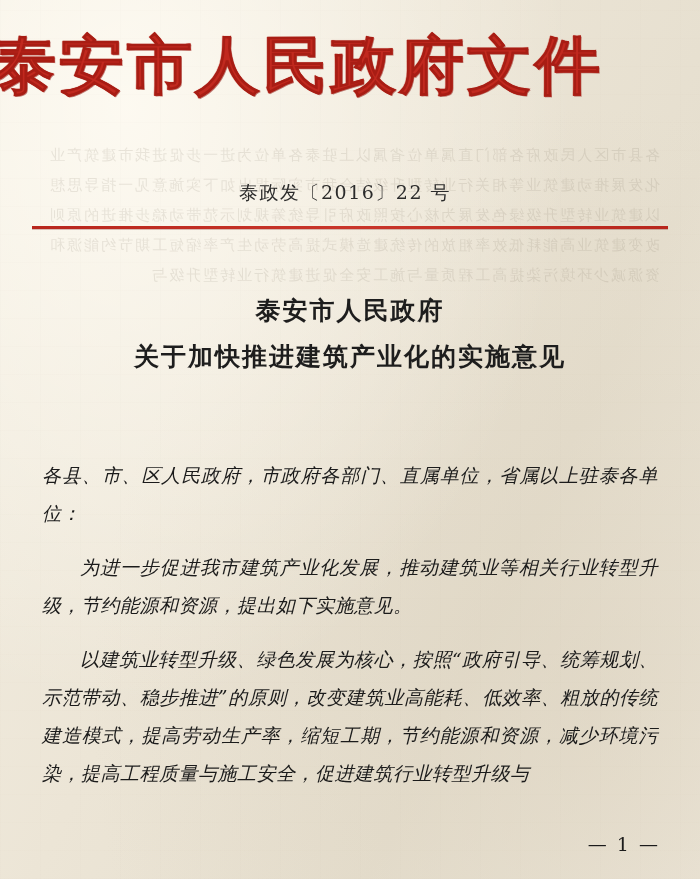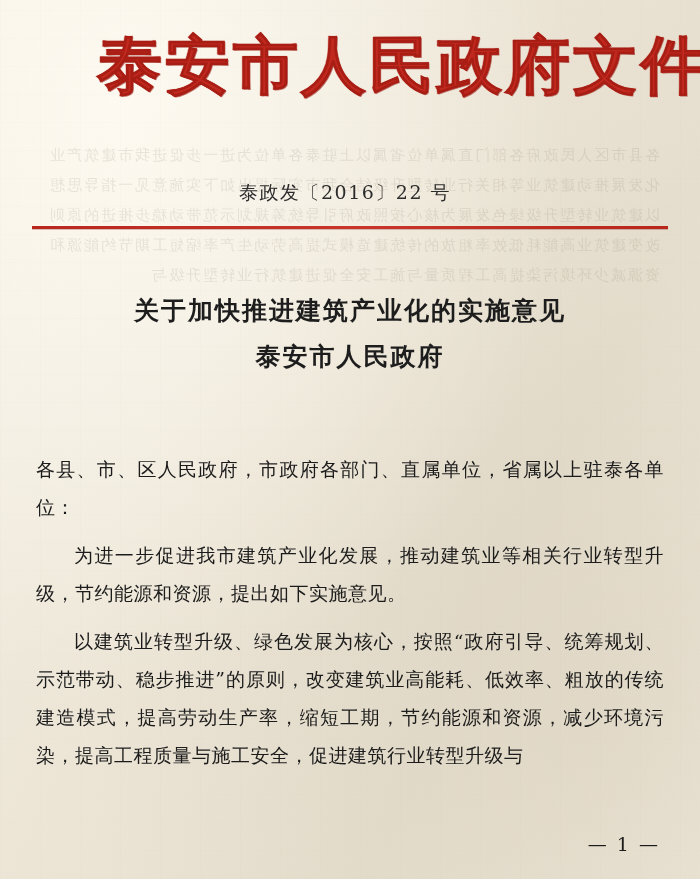--- a/index.html
+++ b/index.html
@@ -46,21 +46,21 @@
     font-family: "DejaVu Sans", "Liberation Sans", sans-serif;
     filter: blur(0.6px);
   }
 
   
   .masthead {
     position: absolute;
     top: 30px;
     left: 0;
     right: 0;
-    text-align: right;
+    text-align: left;
   }
   .masthead-title {
     display: inline-block;
     font-family: "DejaVu Serif", "Liberation Serif", serif;
     font-weight: bold;
     font-size: 63px;
     line-height: 1.12;
     letter-spacing: 3px;
     color: #c0392b;
     color: #c1291f;
@@ -117,23 +117,24 @@
     position: absolute;
     top: 440px;
     left: 26px;
     right: 26px;
     color: #1b1b1b;
     font-size: 19px;
     line-height: 38px;
     letter-spacing: 0.5px;
   }
   .body-text p {
-    margin: 10px;
+    margin: 16px;
     text-align: justify;
     text-justify: inter-ideograph;
+    font-style: italic;
   }
   .indent {
     text-indent: 38px;
   }
   .section-head {
     font-weight: bold;
     text-indent: 38px;
   }
 
   
@@ -156,22 +157,22 @@
 
   <div class="masthead">
     <div class="masthead-title">泰安市人民政府文件</div>
   </div>
 
   <div class="doc-number">泰政发〔2016〕22 号</div>
 
   <div class="red-rule"></div>
 
   <div class="doc-title">
+    <div class="line">泰安市人民政府</div>
     <div class="line">关于加快推进建筑产业化的实施意见</div>
-    <div class="line">泰安市人民政府</div>
   </div>
 
   <div class="body-text">
     <p>各县、市、区人民政府，市政府各部门、直属单位，省属以上驻泰各单位：</p>
     <p class="indent">为进一步促进我市建筑产业化发展，推动建筑业等相关行业转型升级，节约能源和资源，提出如下实施意见。</p>
     <p class="indent">以建筑业转型升级、绿色发展为核心，按照“政府引导、统筹规划、示范带动、稳步推进”的原则，改变建筑业高能耗、低效率、粗放的传统建造模式，提高劳动生产率，缩短工期，节约能源和资源，减少环境污染，提高工程质量与施工安全，促进建筑行业转型升级与</p>
   </div>
 
   <div class="page-number">— 1 —</div>
 

